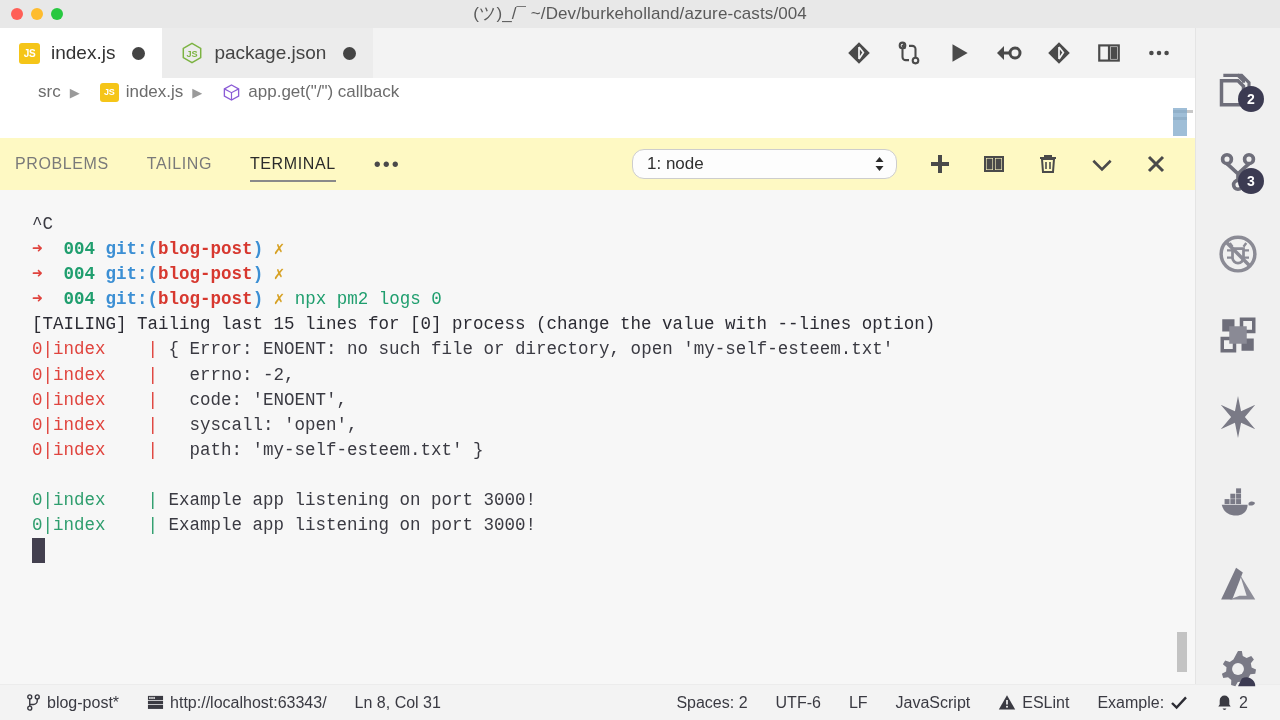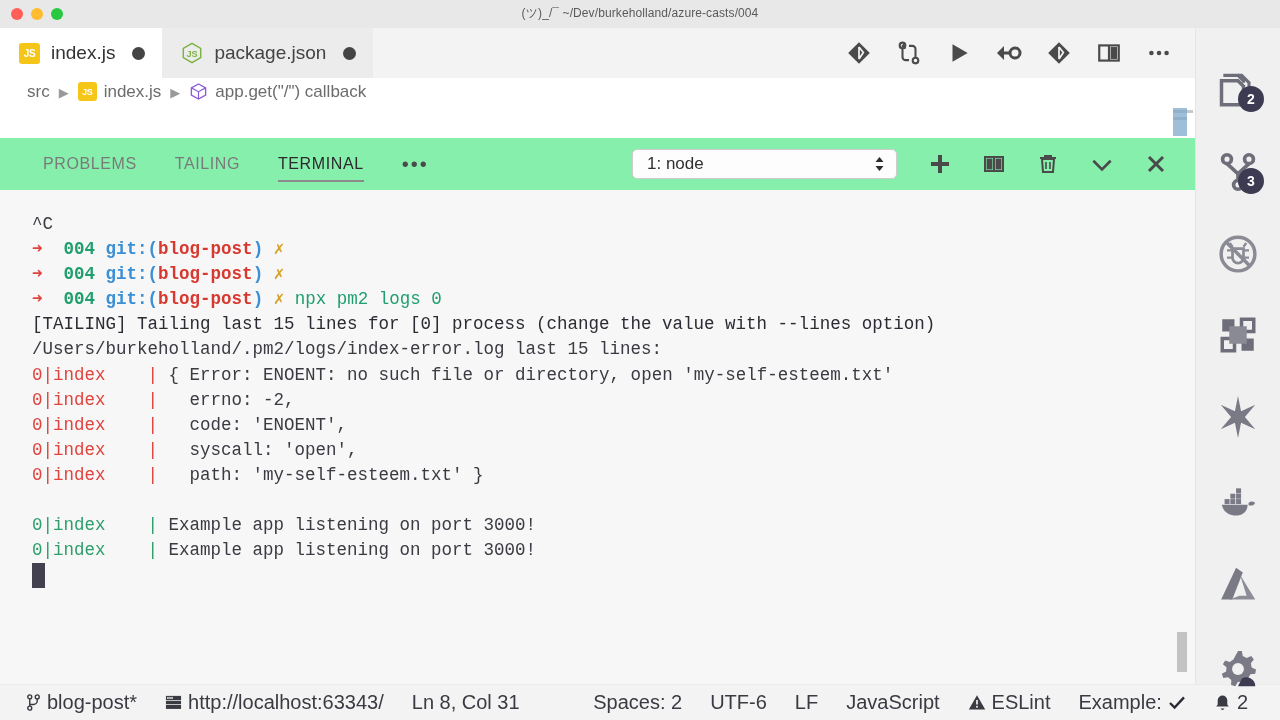--- a/index.html
+++ b/index.html
@@ -19,21 +19,21 @@
     position: relative;
     border-bottom: 1px solid #e8e8e8;
   }
   .traffic { display: flex; gap: 8px; padding-left: 11px; align-items: center; }
   .tl { width: 12px; height: 12px; border-radius: 50%; display:block; }
   .tl.red { background: #ff5f57; }
   .tl.yellow { background: #febc2e; }
   .tl.green { background: #28c840; }
   .title-text {
     position: absolute; left: 0; right: 0; text-align: center;
-    font-size: 12px; color: #5a5a5a; letter-spacing: .1px;
+    font-size: 17px; color: #5a5a5a; letter-spacing: .1px;
     pointer-events: none;
   }
 
   
   .bodyrow { flex: 1; display: flex; min-height: 0; }
   .maincol { flex: 1; display: flex; flex-direction: column; min-width: 0; background:#fff; }
 
   
   .tabsbar {
     height: 50px; min-height:50px;
@@ -69,21 +69,21 @@
   .eicon { width: 28px; height: 28px; display:flex; align-items:center; justify-content:center; cursor:pointer; }
 
   
   .breadcrumb {
     height: 28px; min-height:28px;
     background: #fff;
     display: flex; align-items: center;
     padding-left: 27px; gap: 0;
     font-size: 17px; color: #6c6c6c;
   }
-  .crumb { display: flex; align-items: flex-start; gap: 7px; cursor: pointer; }
+  .crumb { display: flex; align-items: center; gap: 7px; cursor: pointer; margin-left: 11px; }
   .crumb-sep { padding: 0 9px; color: #9a9a9a; font-size: 13px; display:flex; align-items:center;}
   .crumb .js-badge { width: 19px; height: 19px; font-size: 9px; }
 
   
   .editor {
     background: #fff; position: relative;
     height: 32px; min-height: 32px; overflow: hidden;
   }
   .codeline {
     font-family: "Liberation Mono", monospace;
@@ -95,38 +95,38 @@
     width: 14px; height: 28px; background: #7fa8c9; opacity: .75;
   }
   .minimap-lines { position:absolute; right: 0; top: 4px; width: 22px; }
   .mm { height: 3px; background: #c8c8c8; margin-bottom: 4px; }
 
   
   .panel { flex: 1; display: flex; flex-direction: column; background: #f3f3f3; min-height: 0; }
   .panel-head {
     height: 52px; min-height: 52px;
     display: flex; align-items: center;
-    padding-left: 43px; padding-right: 20px;
-    background: #86efac;
+    padding-left: 15px; padding-right: 20px;
+    background: #fef9c3;
     justify-content: flex-end;
   }
   .ptab {
     font-size: 16px; letter-spacing: .6px; color: #7a7a7a;
     margin-right: 38px; position: relative; cursor: pointer;
     height: 52px; display: flex; align-items: center;
   }
   .ptab.active { color: #2b2b2b; }
   .ptab.active::after {
     content: ''; position: absolute; left: 0; right: 0; bottom: 8px;
     height: 2px; background: #8a8a8a;
   }
   .pmore { color: #4a4a4a; font-size: 20px; letter-spacing: 2px; margin-right: auto; cursor: pointer; display:flex; align-items:center; height:52px;}
   .term-select {
     width: 265px; height: 30px;
-    border: 1px solid #cdcdcd; border-radius: 5px;
+    border: 1px solid #cdcdcd; border-radius: 12px;
     background: #fdfdfd;
     display: flex; align-items: center;
     padding: 0 10px 0 14px;
     font-size: 17px; color: #303030;
     cursor: pointer; margin-right: 30px;
   }
   .select-arrows { margin-left: auto; display:flex; flex-direction:column; gap:2px; line-height:0;}
   .panel-actions { display: flex; align-items: center; gap: 28px; padding-right: 6px; }
   .picon { width: 26px; height: 26px; display:flex; align-items:center; justify-content:center; cursor:pointer; }
 
@@ -172,21 +172,21 @@
     background: #3c3b52; color: #fff;
     font-size: 14px; font-weight: bold;
     display:flex; align-items:center; justify-content:center;
   }
 
   
   .statusbar {
     height: 36px; min-height: 36px;
     background: #f3f3f3;
     display: flex; align-items: center;
-    font-size: 20px; color: #3a3a42;
+    font-size: 16px; color: #3a3a42;
     border-top: 1px solid #ececec;
   }
   .sleft { display: flex; align-items: center; padding-left: 12px; gap: 0; }
   .sright { display: flex; align-items: flex-end; margin-left: auto; padding-right: 18px; gap: 0; }
   .sitem { display: flex; align-items: center; gap: 6px; padding: 0 14px; cursor: pointer; white-space: nowrap; }
   svg { display: block; }
 </style>
 </head>
 <body>
 
@@ -357,21 +357,20 @@
           </div>
         </div>
 
         <div class="terminal">
           <div id="term-lines">
               <div class="tline"><span class="t-dark">^C</span></div>
               <div class="tline"><span class="t-red">➜</span><span class="t-dark">  </span><span class="t-teal">004</span><span class="t-dark"> </span><span class="t-blue">git:(</span><span class="t-redb">blog-post</span><span class="t-blue">)</span><span class="t-dark"> </span><span class="t-yellow">✗</span></div>
               <div class="tline"><span class="t-red">➜</span><span class="t-dark">  </span><span class="t-teal">004</span><span class="t-dark"> </span><span class="t-blue">git:(</span><span class="t-redb">blog-post</span><span class="t-blue">)</span><span class="t-dark"> </span><span class="t-yellow">✗</span></div>
               <div class="tline"><span class="t-red">➜</span><span class="t-dark">  </span><span class="t-teal">004</span><span class="t-dark"> </span><span class="t-blue">git:(</span><span class="t-redb">blog-post</span><span class="t-blue">)</span><span class="t-dark"> </span><span class="t-yellow">✗</span><span class="t-dark"> </span><span class="t-greenplain">npx pm2 logs 0</span></div>
               <div class="tline"><span class="t-bold">[TAILING] Tailing last 15 lines for [0] process (change the value with --lines option)</span></div>
-              <div class="tline"><span class="t-dark">/Users/burkeholland/.pm2/logs/index-error.log last 15 lines:</span></div>
               <div class="tline"><span class="t-red">0|index</span><span class="t-dark">    </span><span class="t-red">|</span><span class="t-dark"> { Error: ENOENT: no such file or directory, open 'my-self-esteem.txt'</span></div>
               <div class="tline"><span class="t-red">0|index</span><span class="t-dark">    </span><span class="t-red">|</span><span class="t-dark">   errno: -2,</span></div>
               <div class="tline"><span class="t-red">0|index</span><span class="t-dark">    </span><span class="t-red">|</span><span class="t-dark">   code: 'ENOENT',</span></div>
               <div class="tline"><span class="t-red">0|index</span><span class="t-dark">    </span><span class="t-red">|</span><span class="t-dark">   syscall: 'open',</span></div>
               <div class="tline"><span class="t-red">0|index</span><span class="t-dark">    </span><span class="t-red">|</span><span class="t-dark">   path: 'my-self-esteem.txt' }</span></div>
               <div class="tline"><span class="t-dark"> </span></div>
               <div class="tline"><span class="t-green">0|index</span><span class="t-dark">    </span><span class="t-green">|</span><span class="t-dark"> Example app listening on port 3000!</span></div>
               <div class="tline"><span class="t-green">0|index</span><span class="t-dark">    </span><span class="t-green">|</span><span class="t-dark"> Example app listening on port 3000!</span></div>
             </div>
           <div class="tline"><span class="cursor-block"></span></div>

